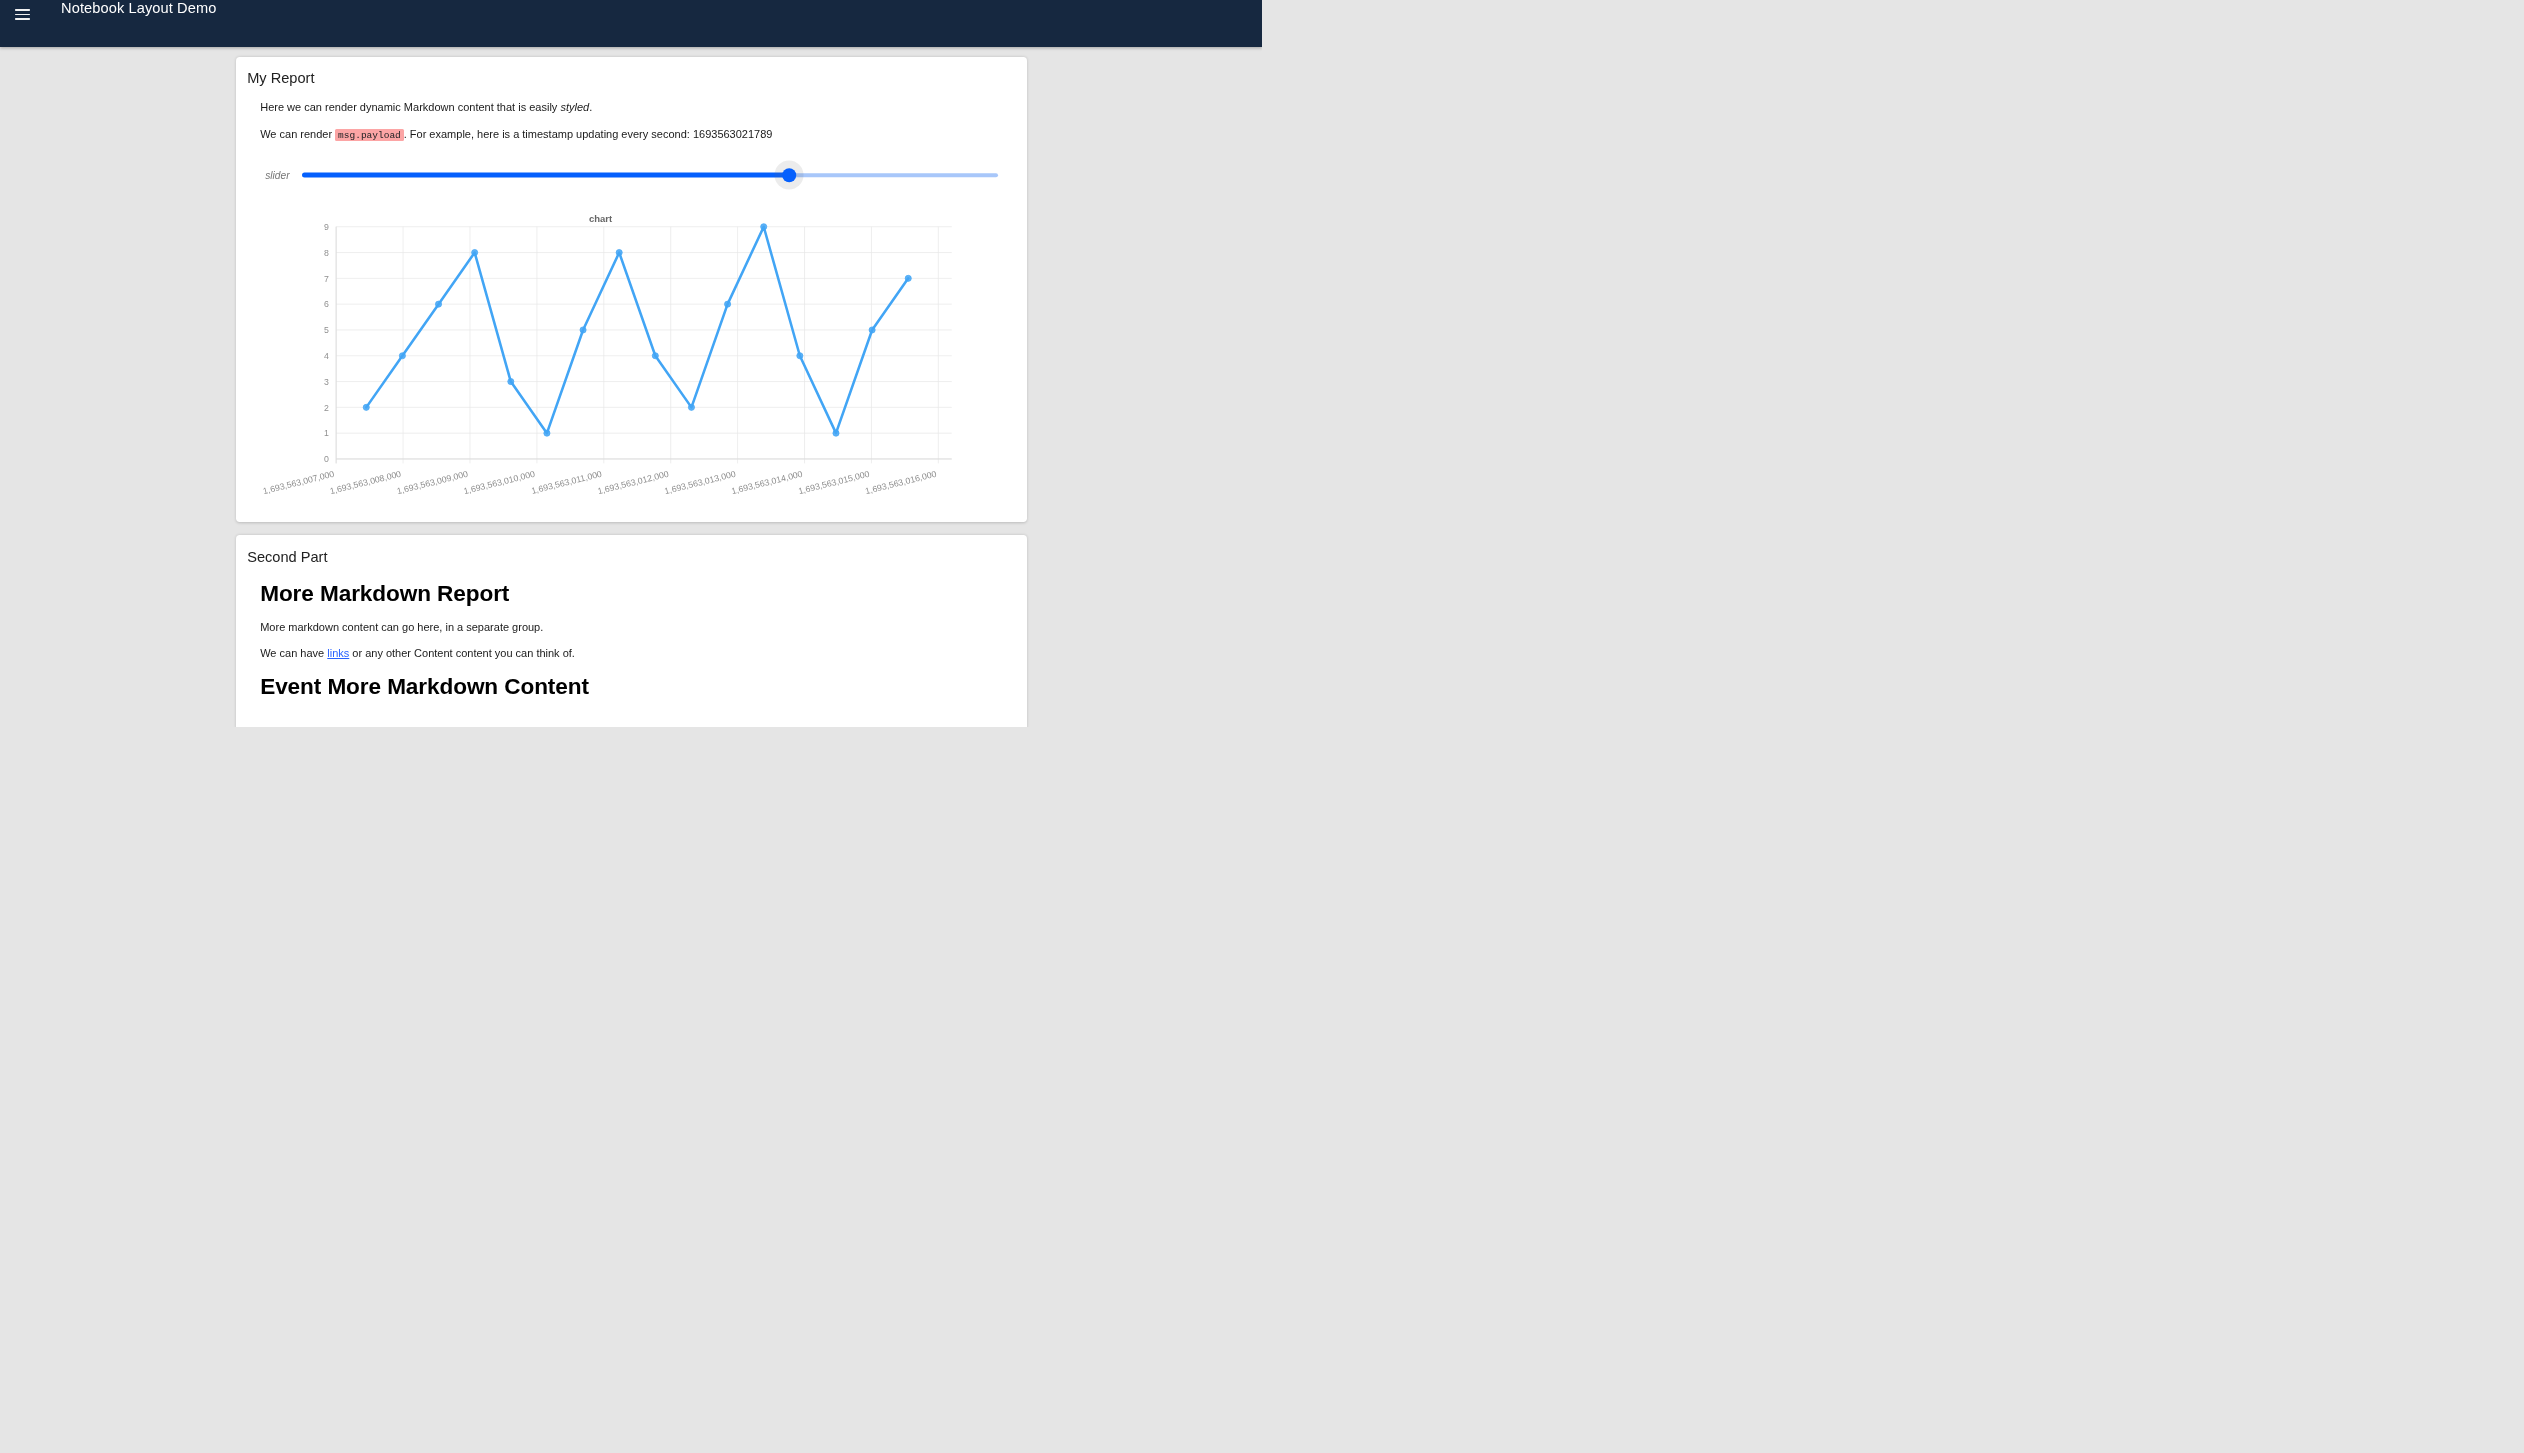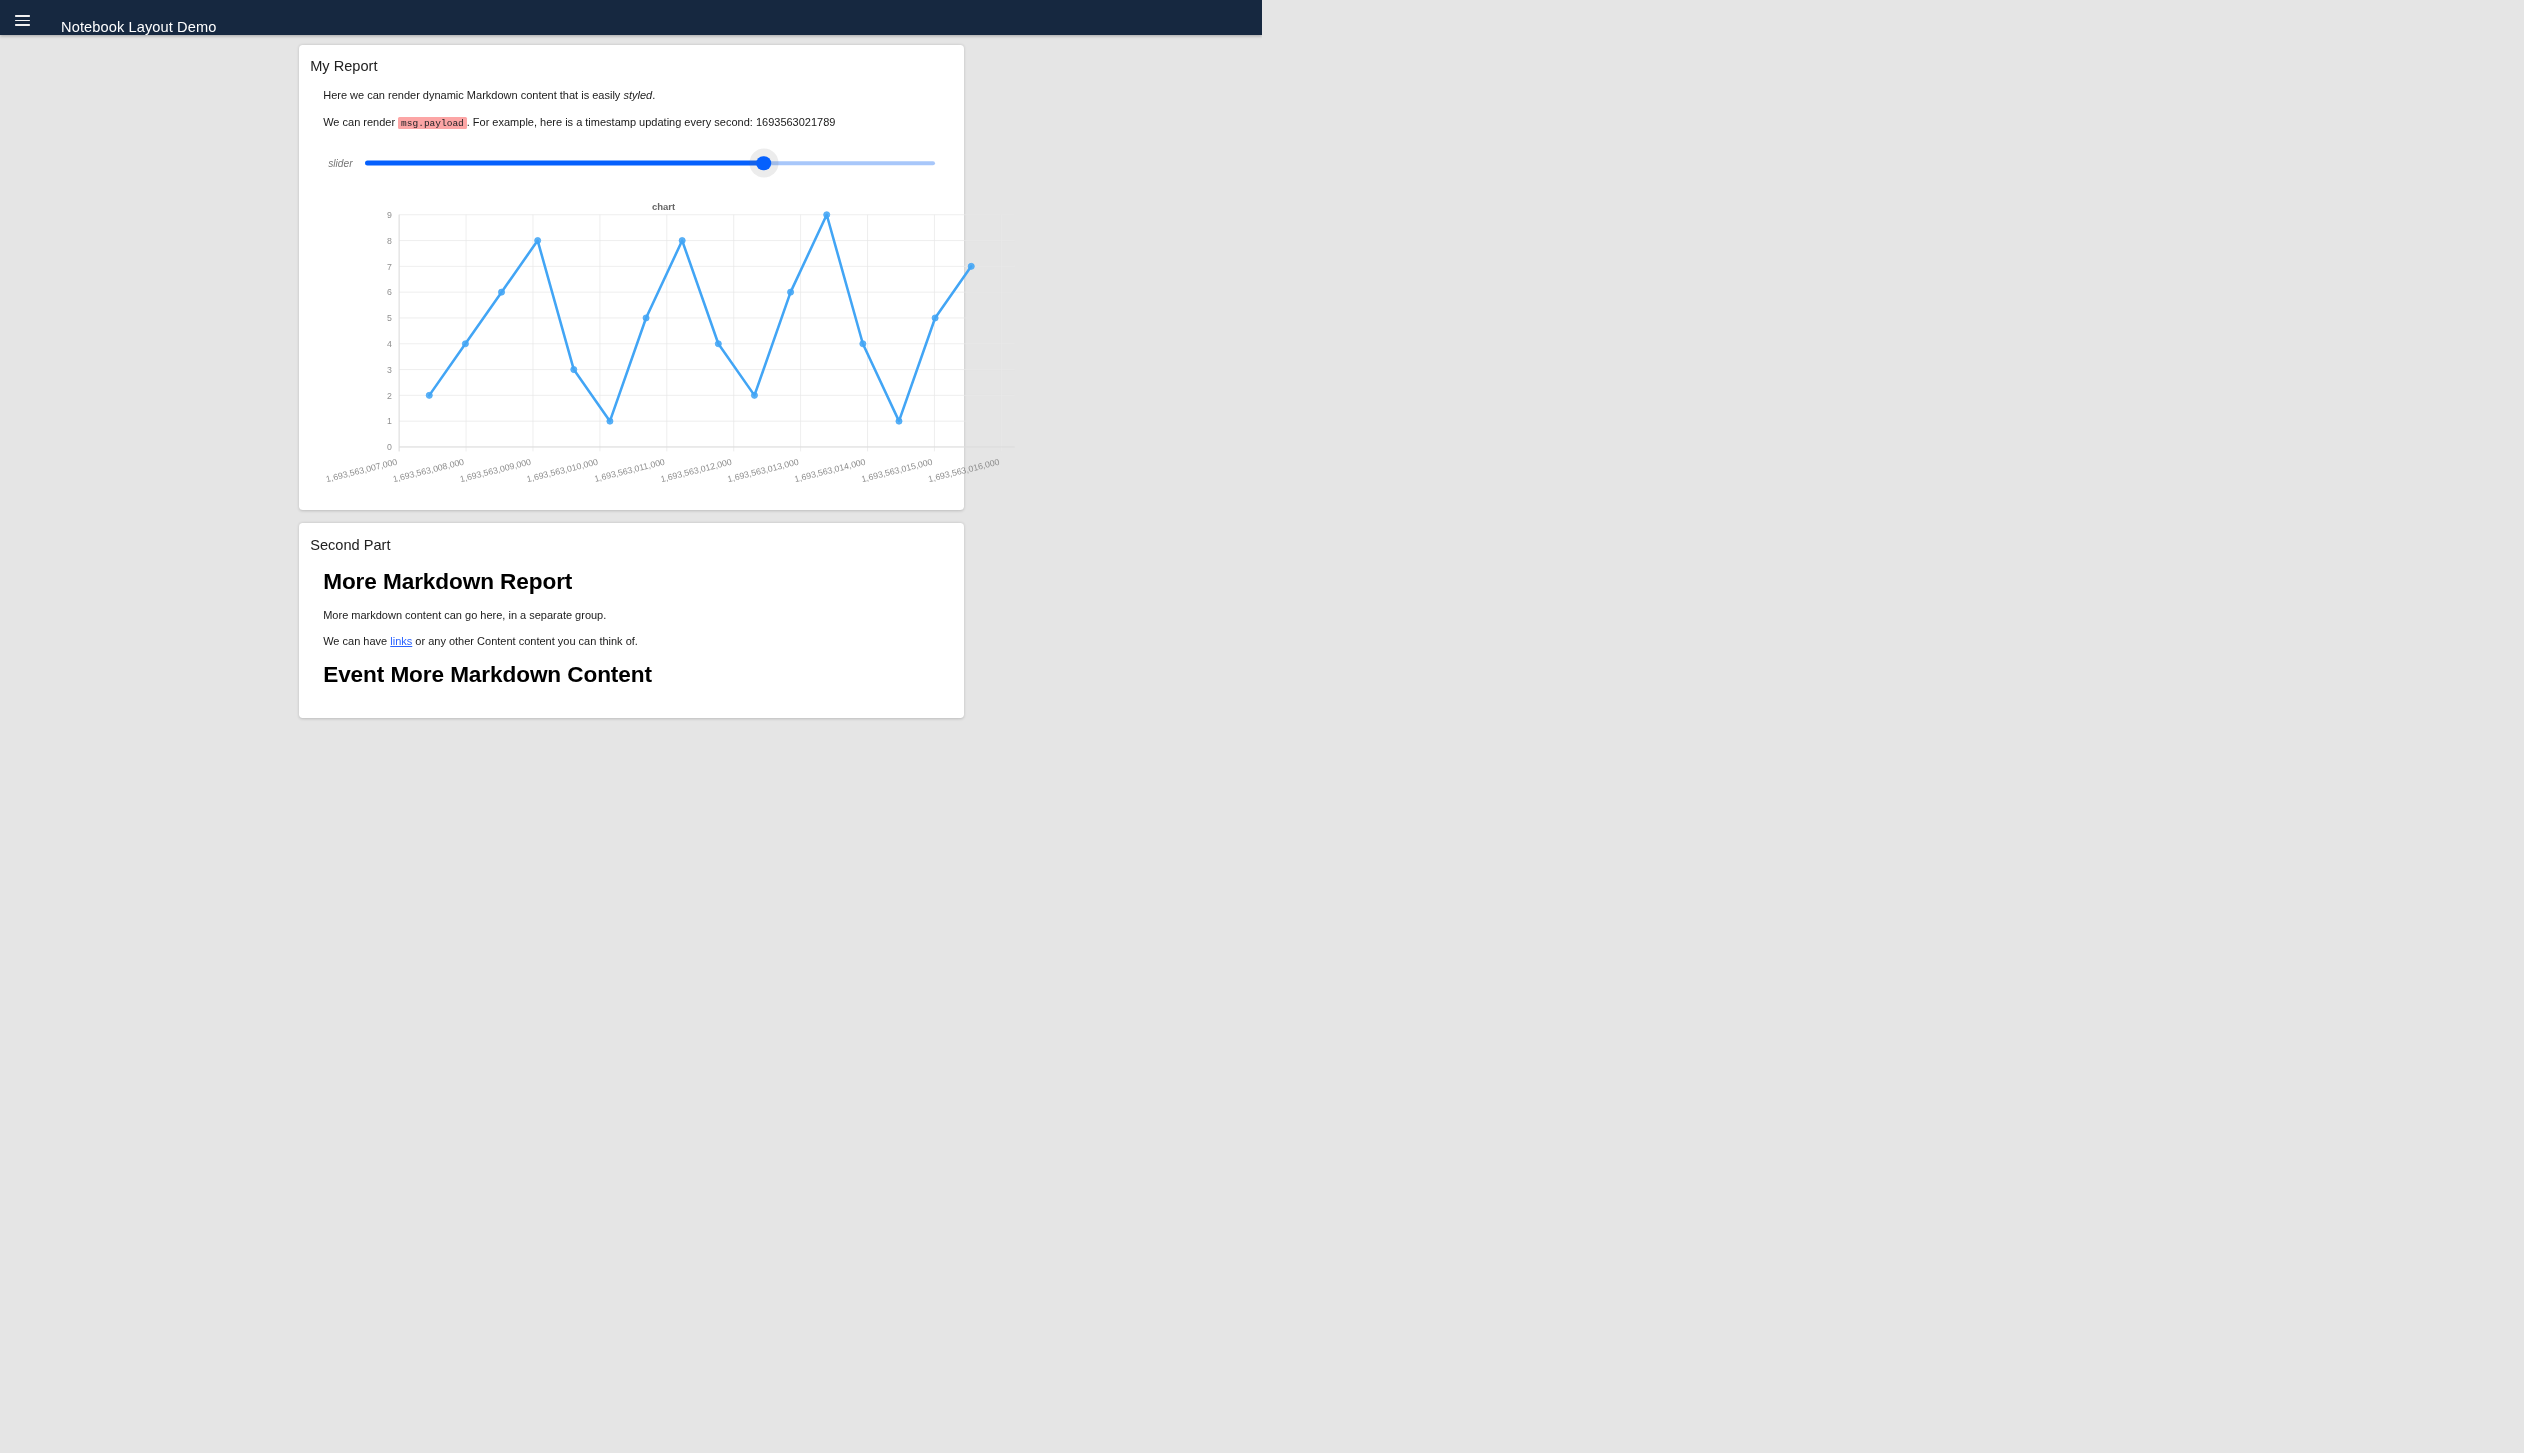--- a/index.html
+++ b/index.html
@@ -1,23 +1,23 @@
 <!DOCTYPE html>
 <html style="--header-bg: #162840; --page-bg: #e5e5e5; --card-bg: #ffffff; --slider-active: #0560fd; --slider-inactive: #a8c7fa; --link: #2962ff;font-size:11.7px"><head>
 <meta charset="utf-8">
 <style>
   html,body{margin:0;padding:0;width:1262px;height:727px;overflow:hidden;
     background:var(--page-bg,#e5e5e5);font-family:"Liberation Sans",sans-serif;}
-  .app-header{height:35px;background:var(--header-bg,#162840);display:flex;align-items:flex-end;
+  .app-header{height:47px;background:var(--header-bg,#162840);display:flex;align-items:flex-start;
     padding:0 14.6px;box-shadow:0 1.5px 2.9px rgba(0,0,0,.25);position:relative;z-index:2;}
   .menu-btn{width:29px;height:29px;display:flex;align-items:center;cursor:pointer;}
   .menu-icon{display:inline-block;}
   .menu-icon i{display:block;width:15.3px;height:1.8px;background:#f2f2f2;margin:2.9px 0;border-radius:0.7px;}
   .app-title{font-size:14.6px;font-weight:500;color:#fff;margin:0 0 0 17.5px;letter-spacing:0.1px;}
-  .card{width:665px;box-sizing:border-box;margin:9.5px auto 13px;background:var(--card-bg,#fff);
+  .card{width:791px;box-sizing:border-box;margin:9.5px auto 13px;background:var(--card-bg,#fff);
     border-radius:3.7px;box-shadow:0 0.7px 2.9px rgba(0,0,0,.18);padding:11.7px 11.7px 9.5px;}
   .card.second{margin:0 auto;padding-bottom:29px;}
   .card-title{font-size:14.6px;color:#212121;line-height:20.5px;font-weight:400;}
   .md{padding-left:13px;}
   .md-h1{font-size:22.6px;font-weight:700;color:#000;margin:11.7px 0 0;line-height:29px;letter-spacing:-0.1px;}
   .md p{font-size:11px;color:#1a1a1a;margin:11.7px 0 0;line-height:14.6px;}
   .md em{}
   .md code{font-family:"Liberation Mono","DejaVu Sans Mono",monospace;font-size:9.5px;
     background:#fca5a5;border-radius:1.5px;padding:0.7px 2.9px;color:#202124;}
   .md a{color:var(--link,#2962ff);text-decoration:underline;cursor:pointer;}

